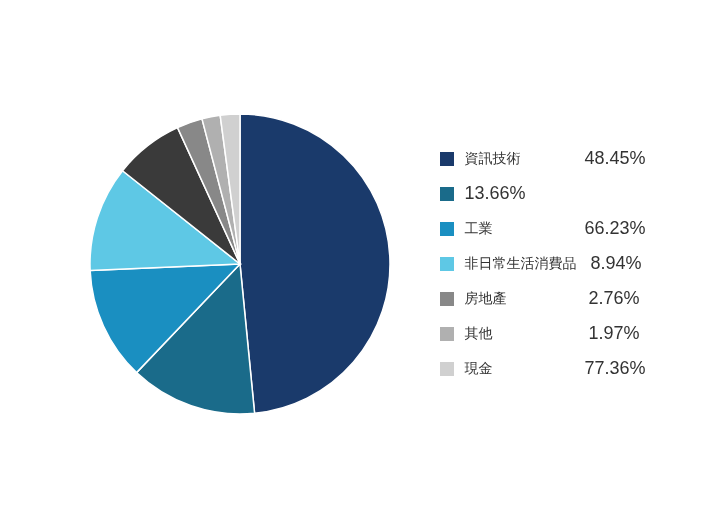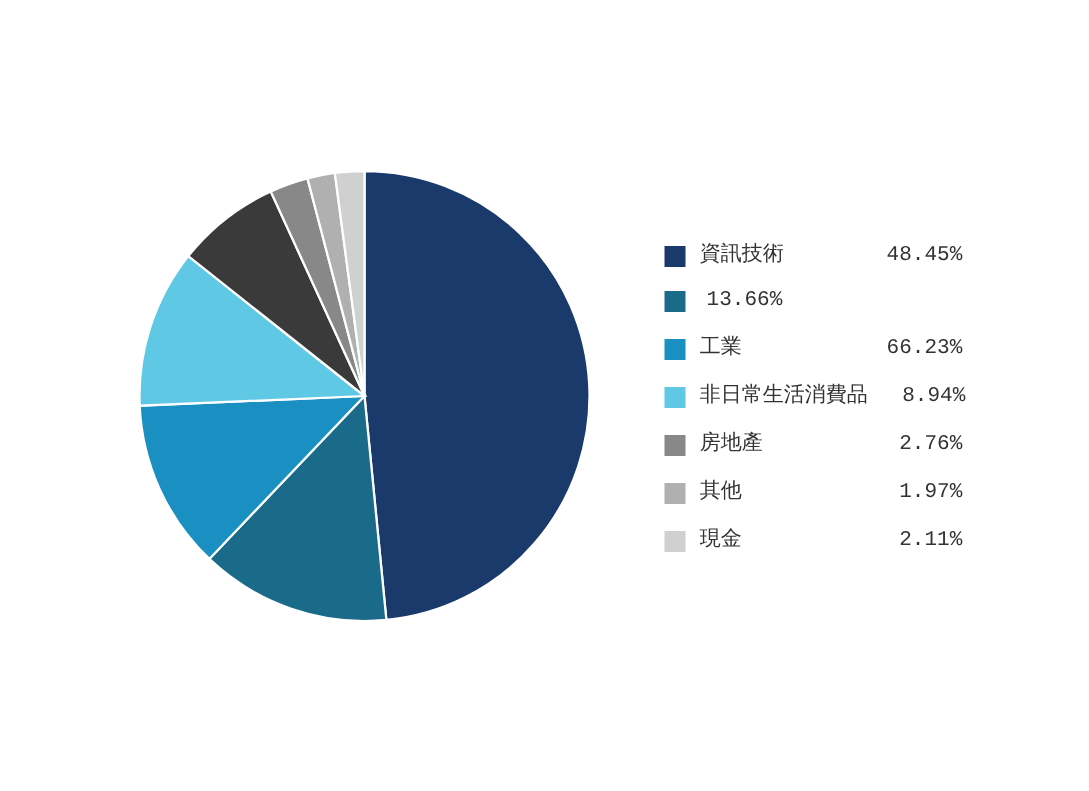--- a/index.html
+++ b/index.html
@@ -27,36 +27,35 @@
       position: relative;
     }
     .legend {
       margin-left: 40px;
       display: flex;
       flex-direction: column;
       gap: 14px;
     }
     .legend-item {
       display: flex;
-      align-items: flex-end;
+      align-items: center;
       gap: 10px;
-      font-family: Liberation Mono, monospace;
     }
     .legend-color {
       width: 14px;
       height: 14px;
       flex-shrink: 0;
     }
     .legend-label {
       font-size: 14px;
       color: #333;
       min-width: 110px;
     }
     .legend-value {
-      font-size: 14px;
+      font-size: 18px;
       color: #333;
       text-align: right;
       min-width: 55px;
     }
   </style>
 </head>
 <body>
 
 <div class="chart-container">
   <div class="pie-wrapper">
@@ -99,16 +98,16 @@
         <span class="legend-value">2.76%</span>
       </div>
       <div class="legend-item">
         <div class="legend-color" style="background-color: rgb(176, 176, 176);"></div>
         <span class="legend-label">其他</span>
         <span class="legend-value">1.97%</span>
       </div>
       <div class="legend-item">
         <div class="legend-color" style="background-color: rgb(208, 208, 208);"></div>
         <span class="legend-label">現金</span>
-        <span class="legend-value">2.11%</span>
+        <span class="legend-value">77.36%</span>
       </div>
     </div>
 </div>
 
 </body></html>

